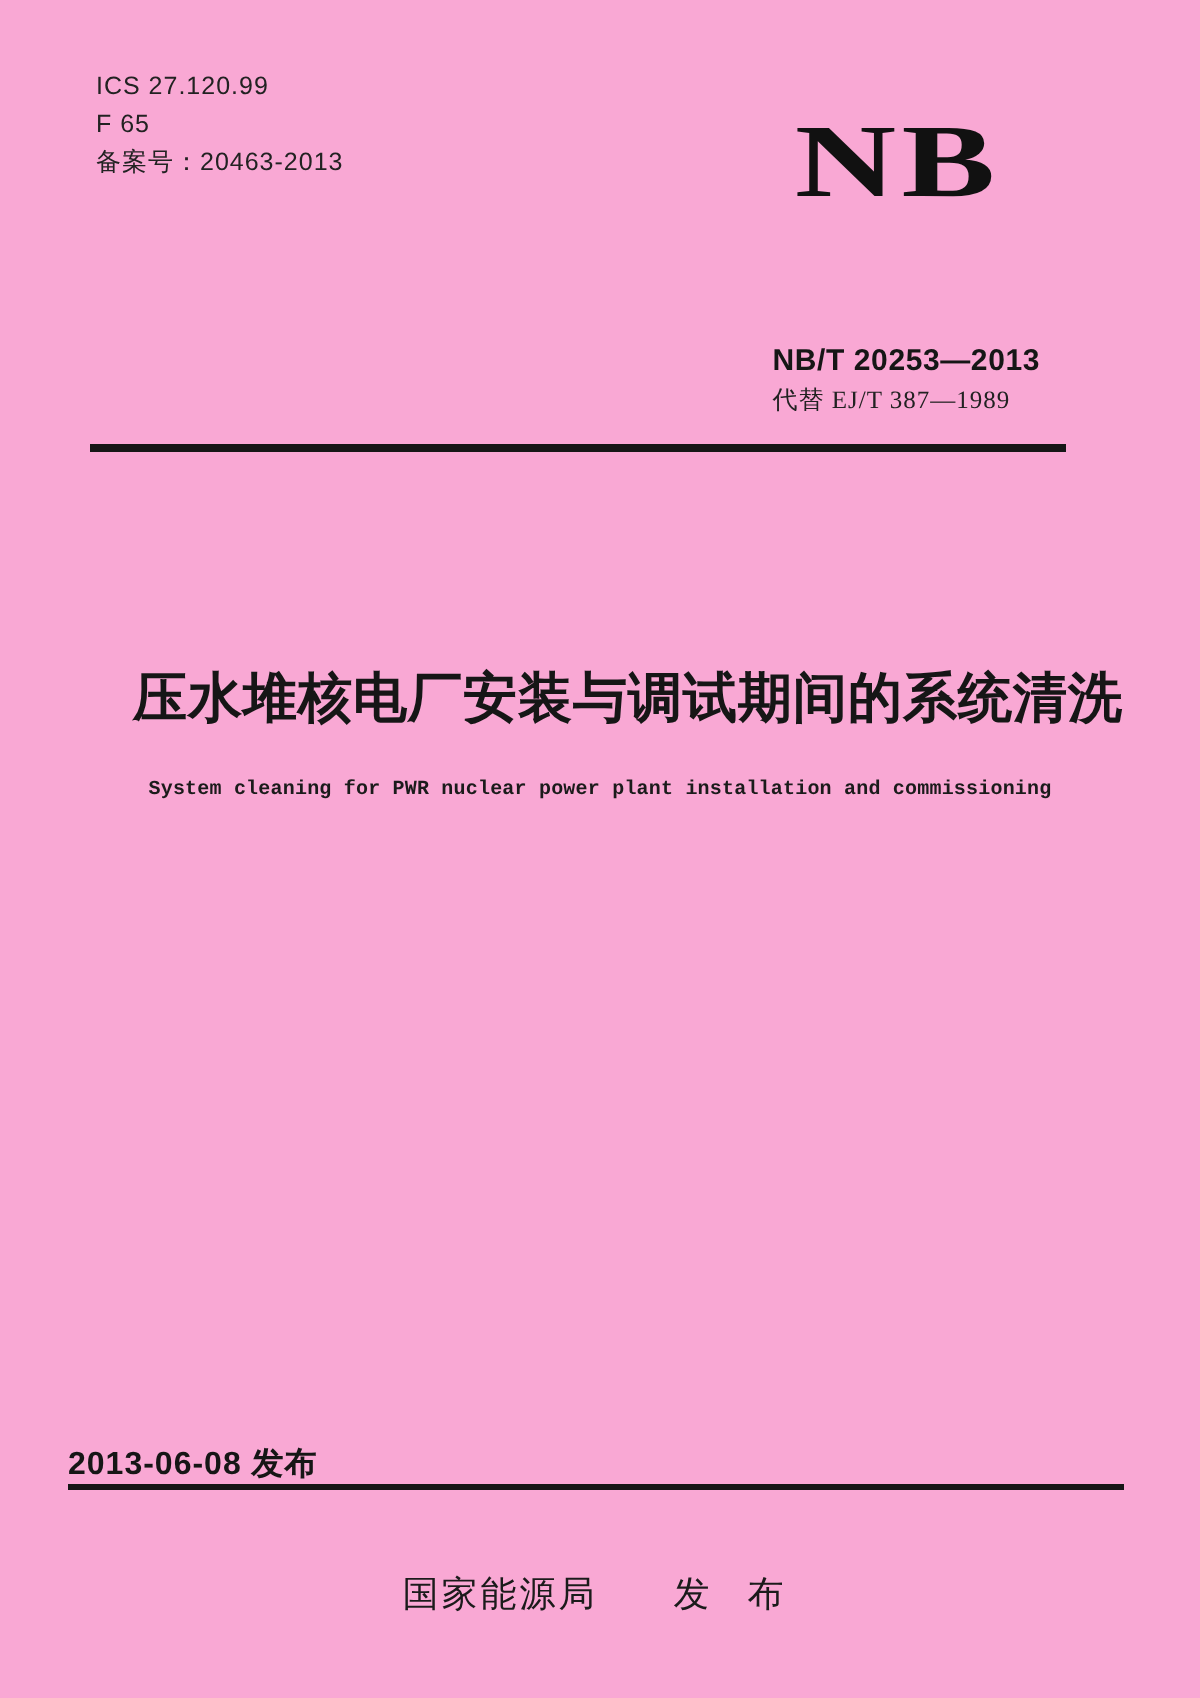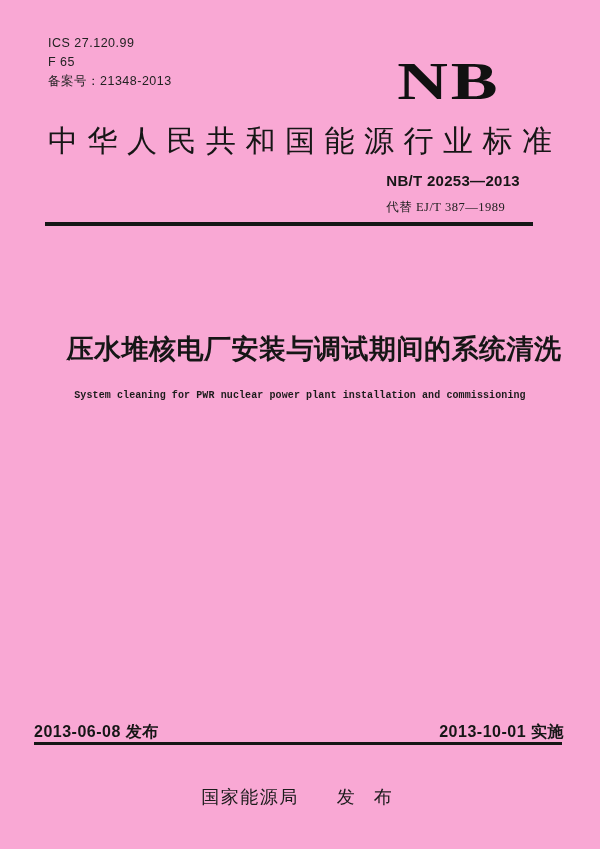--- a/index.html
+++ b/index.html
@@ -61,21 +61,21 @@
     right: 80px;
     top: 172px;
   }
   .std-number {
     font-size: 15px;
     font-weight: bold;
     letter-spacing: 0.3px;
     color: #161616;
   }
   .std-replaces {
-    margin-top: 10px;
+    margin-top: 3px;
     font-family: "Liberation Serif", serif;
     font-size: 12.5px;
     letter-spacing: 0.5px;
     color: #222;
   }
 
   .thick-rule {
     position: absolute;
     left: 45px;
     top: 222px;
@@ -153,41 +153,39 @@
   .issuer-row .publish { letter-spacing: 7px; }
 </style>
 </head>
 <body>
 
 <div class="page">
 
   <div class="ics-block">
     <div>ICS 27.120.99</div>
     <div>F 65</div>
-    <div>备案号：21348-2013</div>
+    <div>备案号：20463-2013</div>
   </div>
 
   <div class="nb-logo">NB</div>
 
-  <div class="category-title">中华人民共和国能源行业标准</div>
 
   <div class="std-num-block">
     <div class="std-number">NB/T 20253—2013</div>
     <div class="std-replaces">代替 EJ/T 387—1989</div>
   </div>
 
   <div class="thick-rule"></div>
 
   <div class="title-zh">压水堆核电厂安装与调试期间的系统清洗</div>
 
   <div class="title-en">System cleaning for PWR nuclear power plant installation and commissioning</div>
 
   <div class="date-row">
     <span class="issue">2013-06-08 发布</span>
-    <span class="implement">2013-10-01 实施</span>
   </div>
 
   <div class="footer-rule"></div>
 
   <div class="issuer-row">
     <span class="issuer">国家能源局</span>
     <span class="publish">发 布</span>
   </div>
 
 </div>

